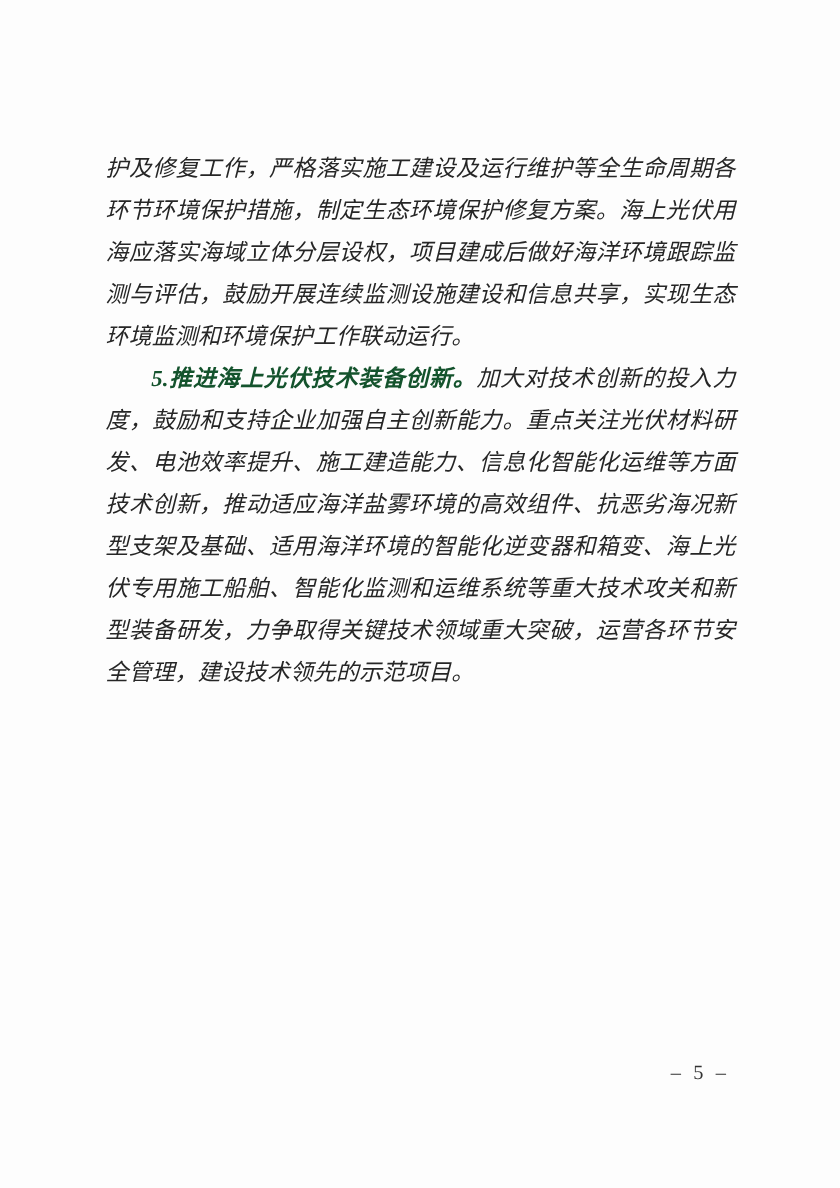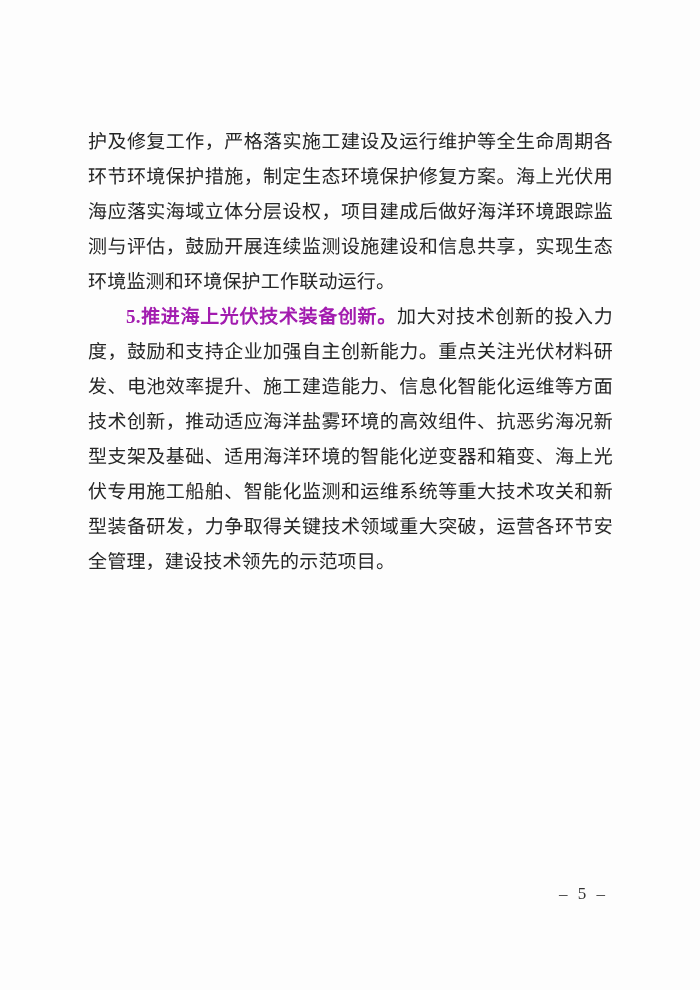--- a/index.html
+++ b/index.html
@@ -24,27 +24,28 @@
   }
   .para {
     margin: 0;
     padding: 0;
     font-size: 19px;
     line-height: 35px;
     text-align: justify;
     text-justify: inter-ideograph;
     letter-spacing: 0.2px;
     word-break: break-all;
+    font-style: italic;
   }
   .para.indent {
     text-indent: 2em;
   }
   .heading {
     font-weight: 700;
-    color: #a21caf;
+    color: #14532d;
   }
   .page-number {
     position: absolute;
     top: 884px;
     right: 92px;
     font-size: 17px;
     letter-spacing: 3px;
     color: #333333;
     font-family: "Liberation Serif", "DejaVu Serif", serif;
   }

